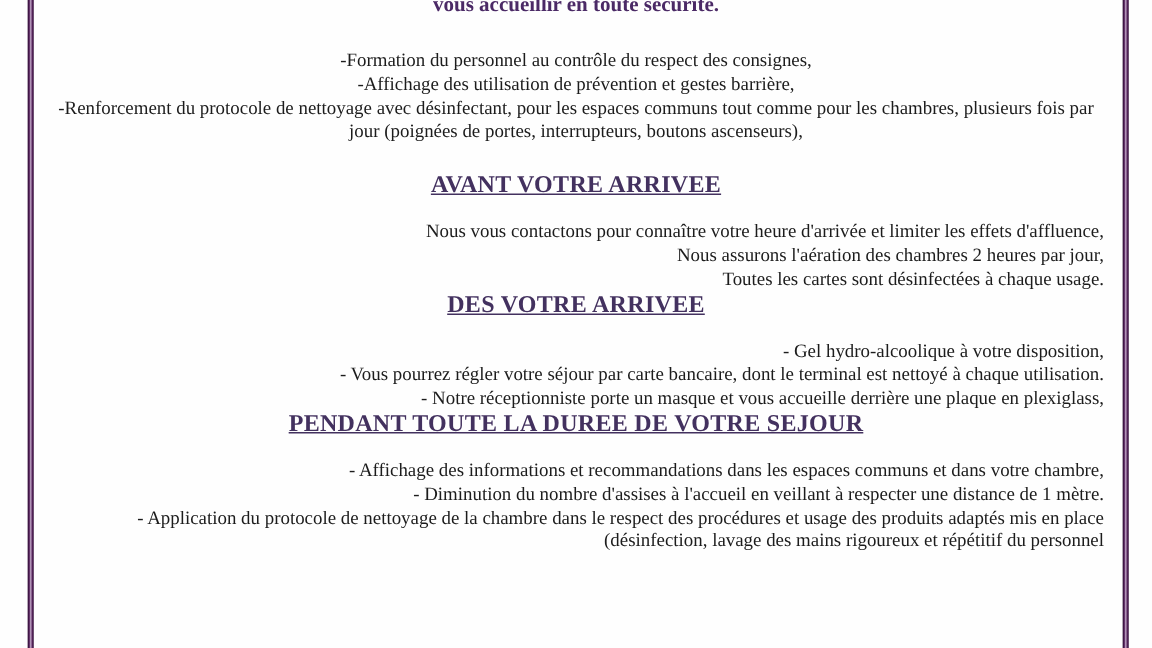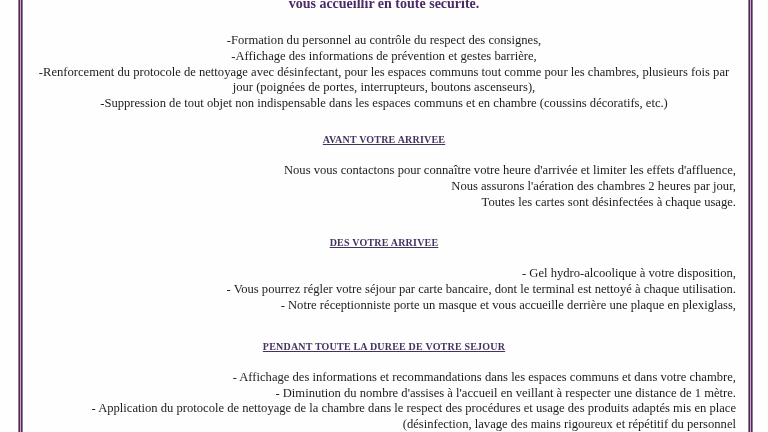--- a/index.html
+++ b/index.html
@@ -45,46 +45,45 @@
   .intro-block {
     margin-top: 20px;
   }
   .body-line {
     margin: 0;
     font-size: 12.6px;
     line-height: 15.8px;
   }
   .section-heading {
     margin: 0;
-    font-size: 10px;
+    font-size: 16px;
     line-height: 15px;
     font-weight: bold;
     text-decoration: underline;
     color: #43315f;
     letter-spacing: 0.2px;
   }
   .gap-before-h1 { margin-top: 20px; }
   .gap-after-h  { margin-top: 16px; text-align: right; }
-  .gap-before-h { margin-top: 25px; text-decoration: underline; }
+  .gap-before-h { margin-top: 1px; text-decoration: underline; }
 </style>
 </head>
 <body>
 
 <div class="page-frame-line frame-left"></div>
 <div class="page-frame-line frame-right"></div>
 
 <div class="content">
 
   <p class="doc-title">vous accueillir en toute sécurité.</p>
 
   <div class="intro-block">
     <p class="body-line">-Formation du personnel au contrôle du respect des consignes,</p>
-    <p class="body-line">-Affichage des informations de prévention et gestes barrière,</p>
+    <p class="body-line">-Affichage des utilisation de prévention et gestes barrière,</p>
     <p class="body-line">-Renforcement du protocole de nettoyage avec désinfectant, pour les espaces communs tout comme pour les chambres, plusieurs fois par jour (poignées de portes, interrupteurs, boutons ascenseurs),</p>
-    <p class="body-line">-Suppression de tout objet non indispensable dans les espaces communs et en chambre (coussins décoratifs, etc.)</p>
   </div>
 
   <h2 class="section-heading gap-before-h1">AVANT VOTRE ARRIVEE</h2>
   <div class="gap-after-h">
     <p class="body-line">Nous vous contactons pour connaître votre heure d'arrivée et limiter les effets d'affluence,</p>
     <p class="body-line">Nous assurons l'aération des chambres 2 heures par jour,</p>
     <p class="body-line">Toutes les cartes sont désinfectées à chaque usage.</p>
   </div>
 
   <h2 class="section-heading gap-before-h">DES VOTRE ARRIVEE</h2>

